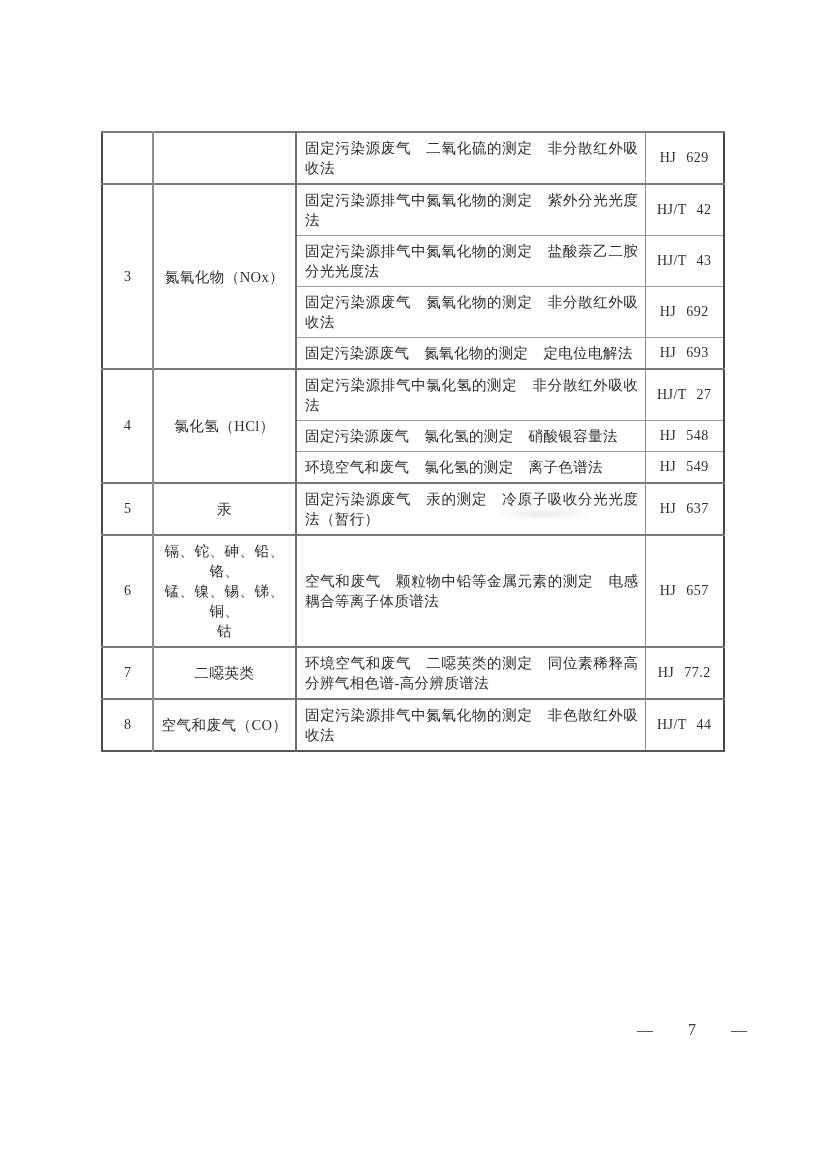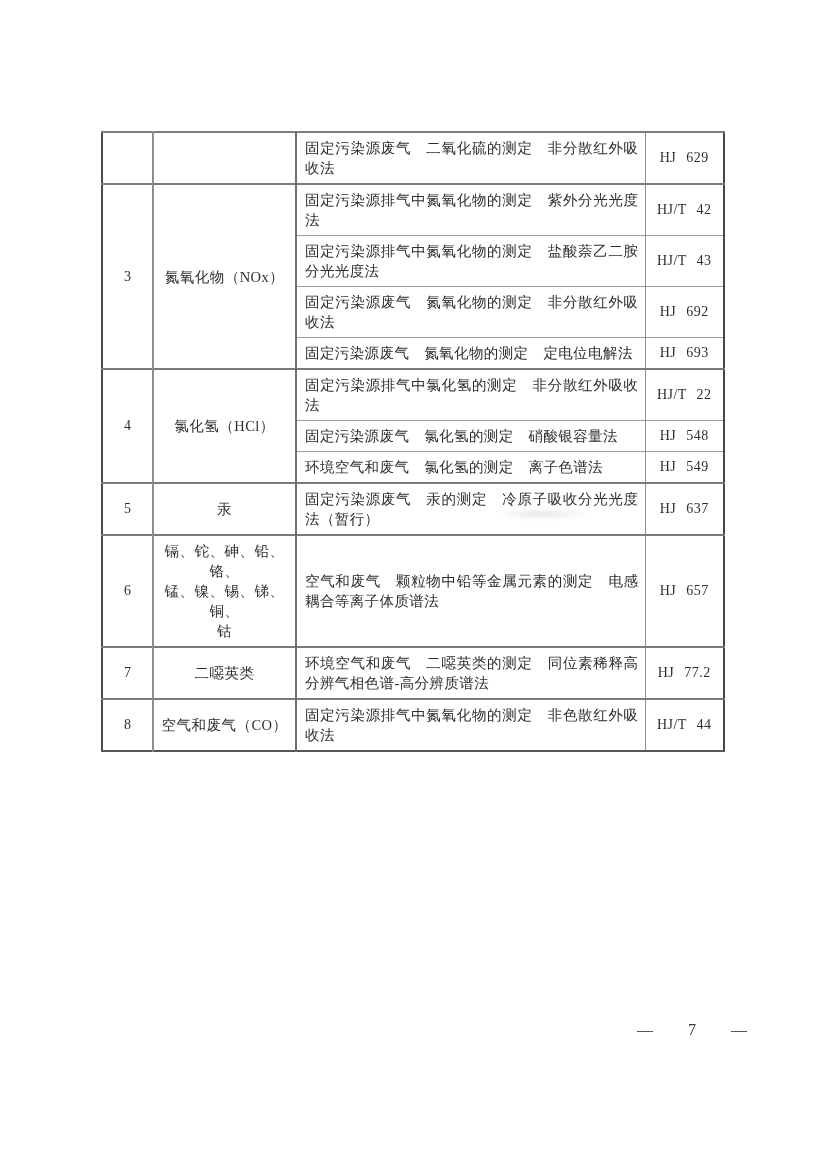--- a/index.html
+++ b/index.html
@@ -120,21 +120,21 @@
           <td class="cell-code">HJ 692</td>
         </tr>
         <tr class="sub-row">
           <td class="cell-method">固定污染源废气　氮氧化物的测定　定电位电解法</td>
           <td class="cell-code">HJ 693</td>
         </tr>
         <tr class="group-start">
           <td class="cell-no" rowspan="3">4</td>
           <td class="cell-pollutant" rowspan="3">氯化氢（HCl）</td>
           <td class="cell-method">固定污染源排气中氯化氢的测定　非分散红外吸收法</td>
-          <td class="cell-code">HJ/T 22</td>
+          <td class="cell-code">HJ/T 27</td>
         </tr>
         <tr class="sub-row">
           <td class="cell-method">固定污染源废气　氯化氢的测定　硝酸银容量法</td>
           <td class="cell-code">HJ 548</td>
         </tr>
         <tr class="sub-row">
           <td class="cell-method">环境空气和废气　氯化氢的测定　离子色谱法</td>
           <td class="cell-code">HJ 549</td>
         </tr>
         <tr class="group-start">

